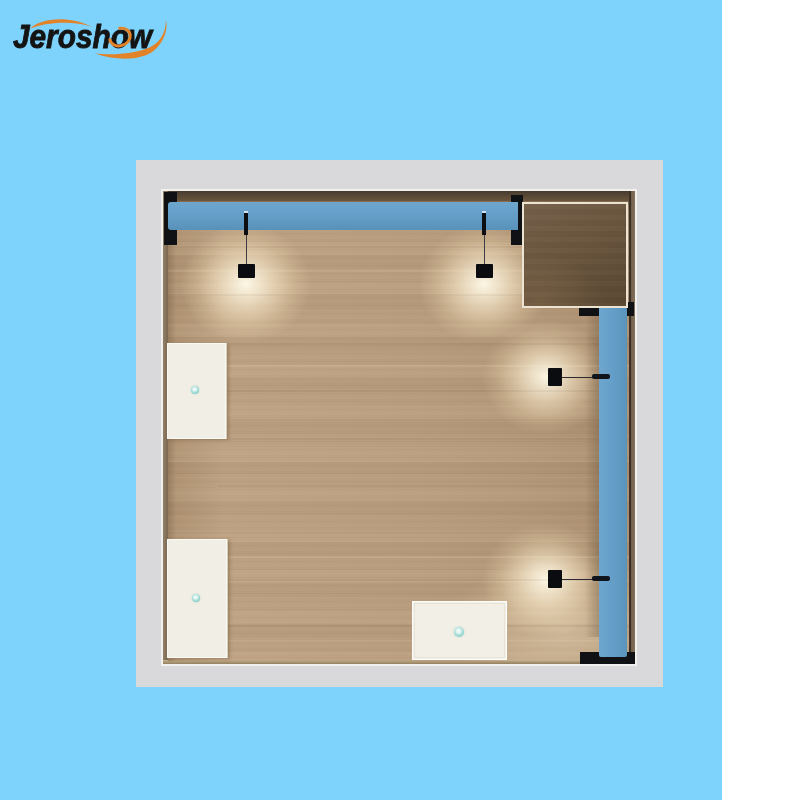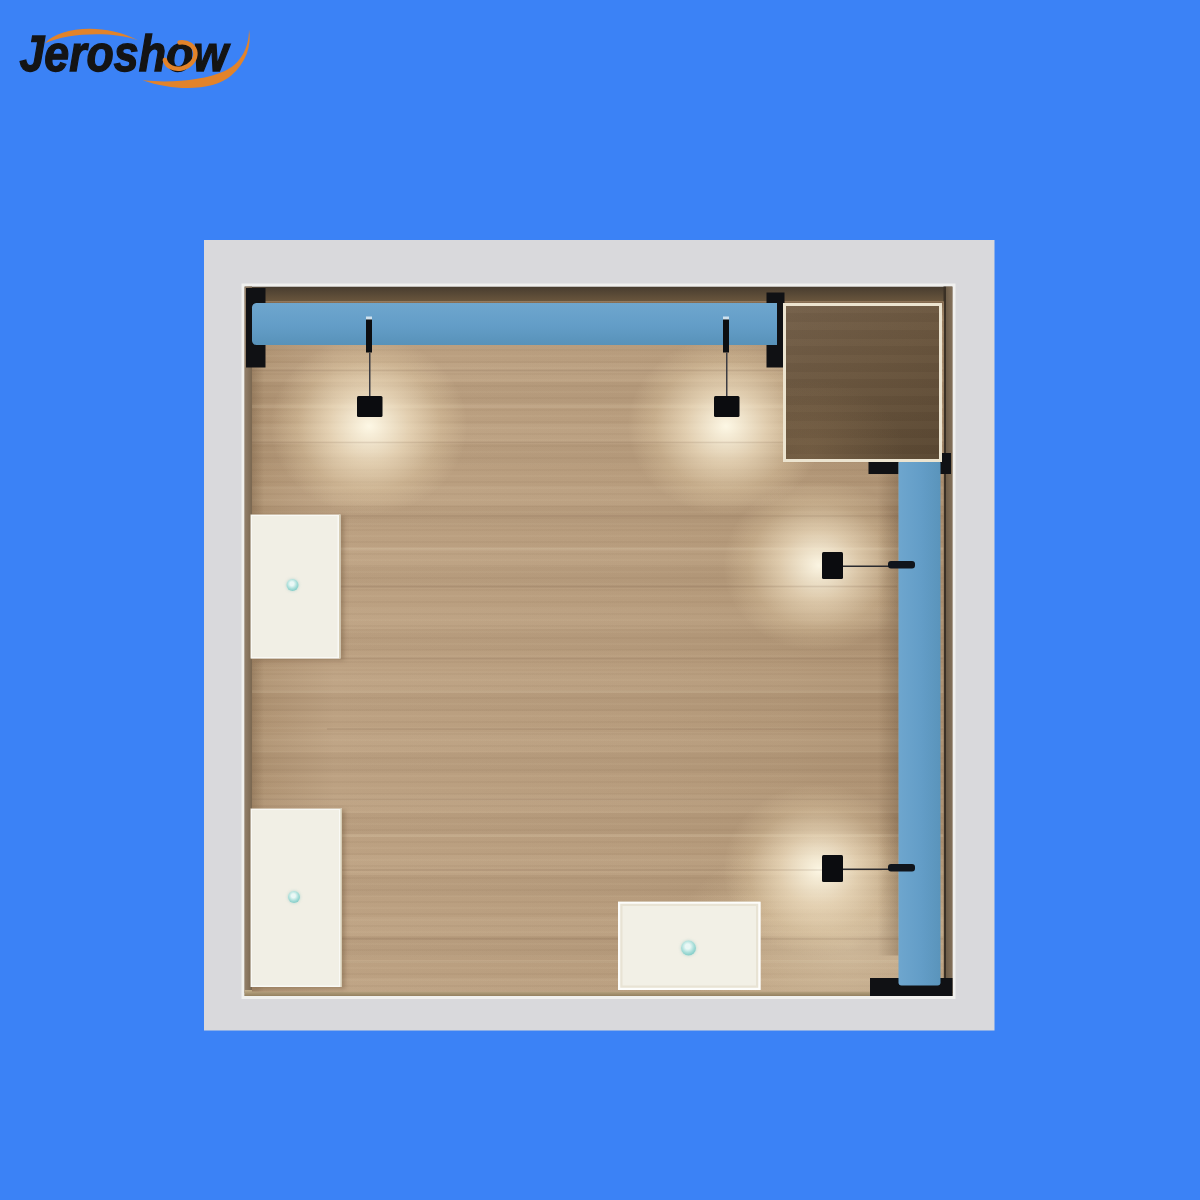--- a/index.html
+++ b/index.html
@@ -2,21 +2,21 @@
 <html><head>
 <meta charset="utf-8">
 <style>
   html,body{margin:0;padding:0;background:#ffffff;width:800px;height:800px;overflow:hidden;
     font-family:"Liberation Sans", sans-serif;}
   .abs{position:absolute;}
 </style>
 </head>
 <body>
 
-<div class="abs" style="left:0;top:0;width:800px;height:800px;background:#3b82f6;">
+<div class="abs" style="left:0;top:0;width:722px;height:800px;background:#7dd3fc;">
 
   <svg class="abs" style="left:0;top:0;" width="190" height="75" viewBox="0 0 190 75">
 
     <path d="M30,28.8 C39,18.5 68,14.5 92,26.8 C74,20.5 45,22 30,28.8 Z" fill="#e2832a"></path>
 
     <path d="M95,53.5 C118,61.5 143,60 154,50.5 C164,42 168,30 166,19.5 C166,32 160.5,42.5 149.5,47.5 C136,53.5 114,55.5 95,53.5 Z" fill="#e2832a"></path>
 
     <text x="13" y="47.5" font-size="34" font-weight="bold" font-style="italic" font-family="Liberation Sans, sans-serif" fill="#141414" stroke="#141414" stroke-width="0.9" textLength="139" lengthAdjust="spacingAndGlyphs">Jeroshow</text>
 
     <path d="M119.7,28.3 A10.5,8.6 -20 1 1 109.9,39.9" fill="none" stroke="#e2832a" stroke-width="3" stroke-linecap="round"></path>

